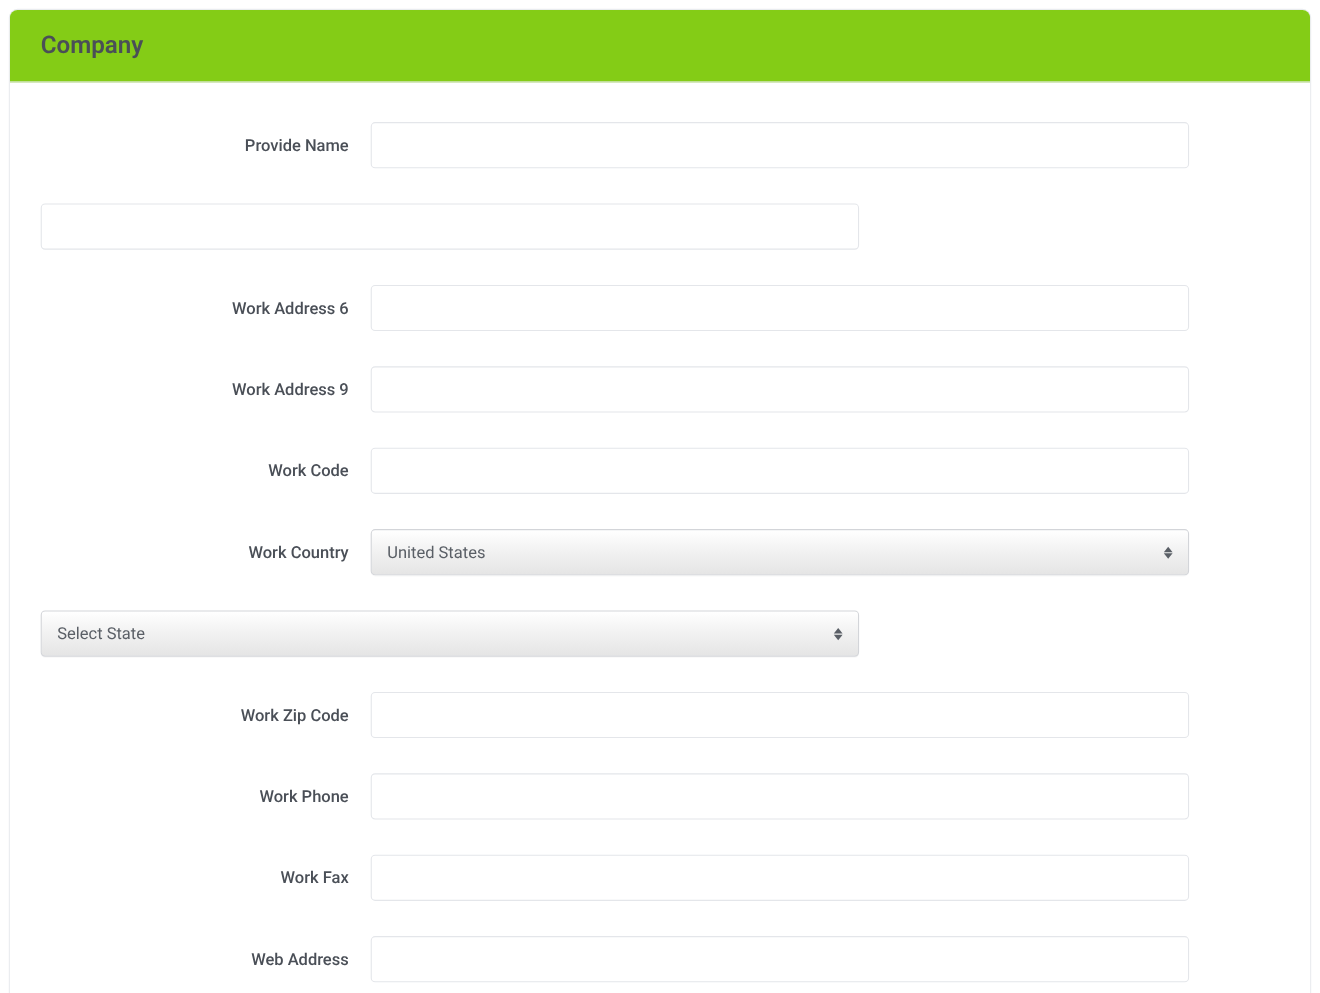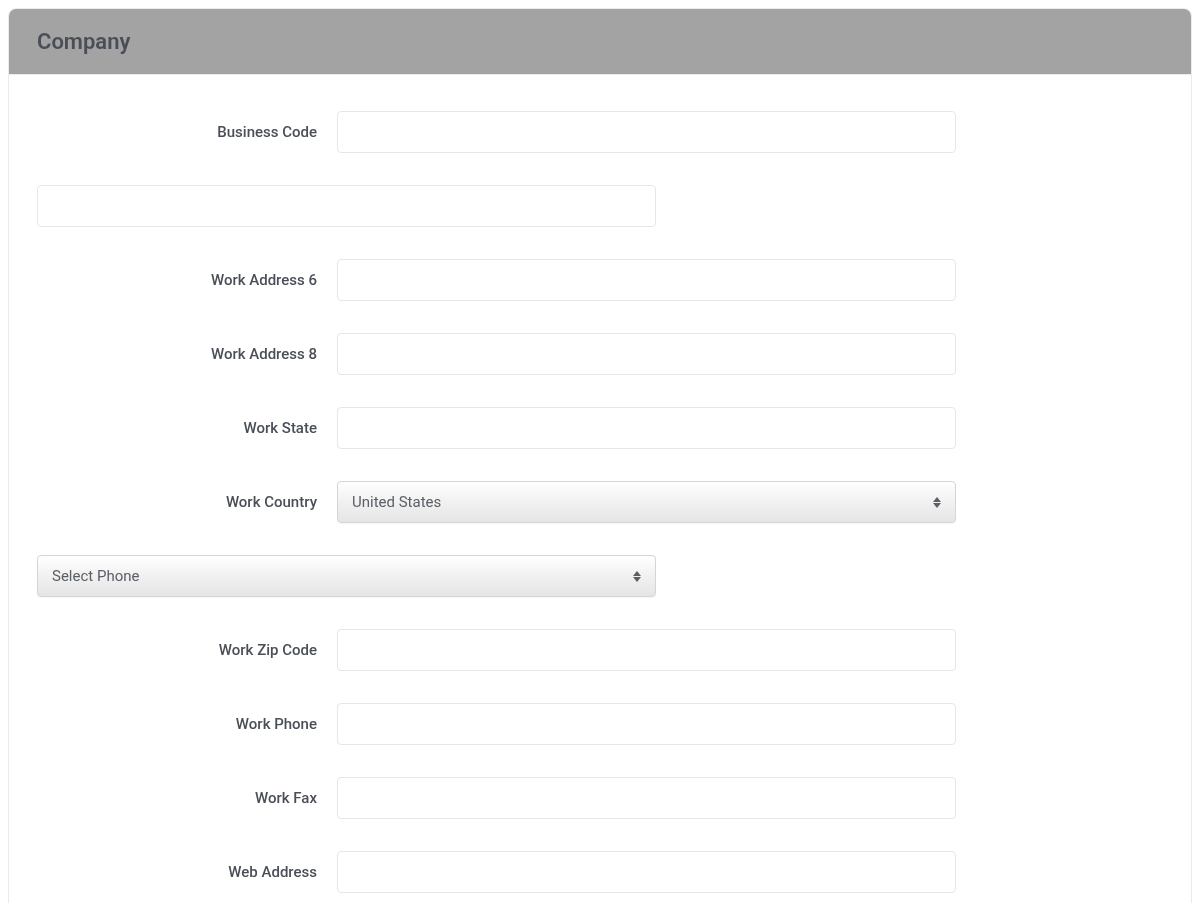--- a/index.html
+++ b/index.html
@@ -12,21 +12,21 @@
       background: #ffffff;
       padding: 8px;
     }
     .card {
       background: #ffffff;
       border: 1px solid #e9ecef;
       border-radius: 8px;
       overflow: hidden;
     }
     .card-header {
-      background: #a3a3a3;
+      background: #84cc16;
       padding: 20px 28px;
       border-bottom: 1px solid #e9ecef;
     }
     .card-header h2 {
       font-size: 22px;
       font-weight: 600;
       color: #4a4f57;
     }
     .card-body {
       padding: 20px 28px 28px;
@@ -38,21 +38,21 @@
     }
     .form-label {
       width: 300px;
       text-align: right;
       padding-right: 20px;
       font-size: 15px;
       font-weight: 500;
       color: #4a4f57;
     }
     .form-control {
-      width: 619px;
+      width: 744px;
     }
     .text-input {
       width: 100%;
       height: 42px;
       padding: 8px 14px;
       font-size: 15px;
       color: #495057;
       border: 1px solid #e4e6ea;
       border-radius: 4px;
       background: #ffffff;
@@ -100,48 +100,48 @@
 </head>
 <body>
 
 <div class="card">
   <div class="card-header">
     <h2>Company</h2>
   </div>
   <div class="card-body">
 
     <div class="form-row">
-      <label class="form-label">Business Code</label>
+      <label class="form-label">Provide Name</label>
       <div class="form-control">
         <input type="text" class="text-input" value="" style="">
       </div>
     </div>
 
     <div class="form-row">
       <div class="form-control">
         <input type="text" class="text-input" value="" style="">
       </div>
     </div>
 
     <div class="form-row">
       <label class="form-label">Work Address 6</label>
       <div class="form-control">
         <input type="text" class="text-input" value="" style="">
       </div>
     </div>
 
     <div class="form-row">
-      <label class="form-label">Work Address 8</label>
+      <label class="form-label">Work Address 9</label>
       <div class="form-control">
         <input type="text" class="text-input" value="" style="">
       </div>
     </div>
 
     <div class="form-row">
-      <label class="form-label">Work State</label>
+      <label class="form-label">Work Code</label>
       <div class="form-control">
         <input type="text" class="text-input" value="" style="">
       </div>
     </div>
 
     <div class="form-row">
       <label class="form-label">Work Country</label>
       <div class="form-control">
         <div class="select-wrapper">
           <span class="select-value">United States</span>
@@ -149,21 +149,21 @@
             <span class="arrow-up"></span>
             <span class="arrow-down"></span>
           </span>
         </div>
       </div>
     </div>
 
     <div class="form-row">
       <div class="form-control">
         <div class="select-wrapper">
-          <span class="select-value">Select Phone</span>
+          <span class="select-value">Select State</span>
           <span class="select-arrows">
             <span class="arrow-up"></span>
             <span class="arrow-down"></span>
           </span>
         </div>
       </div>
     </div>
 
     <div class="form-row">
       <label class="form-label">Work Zip Code</label>

